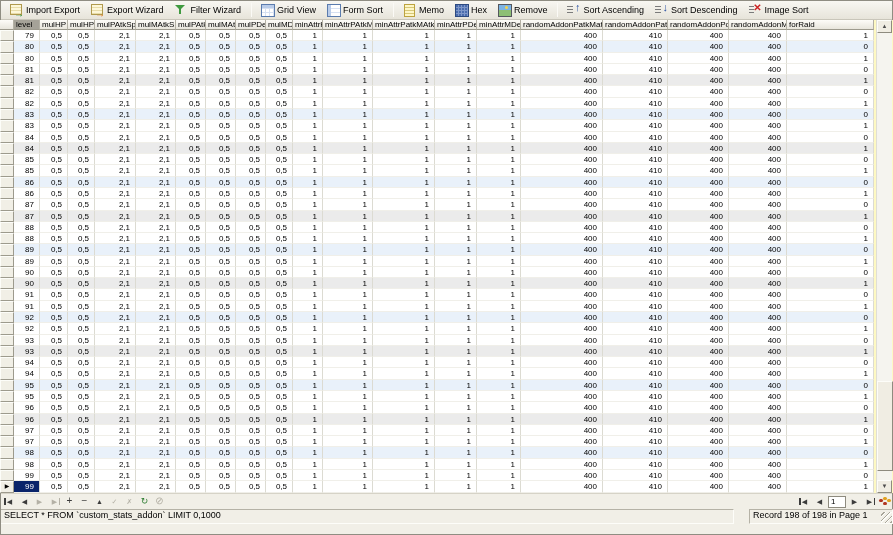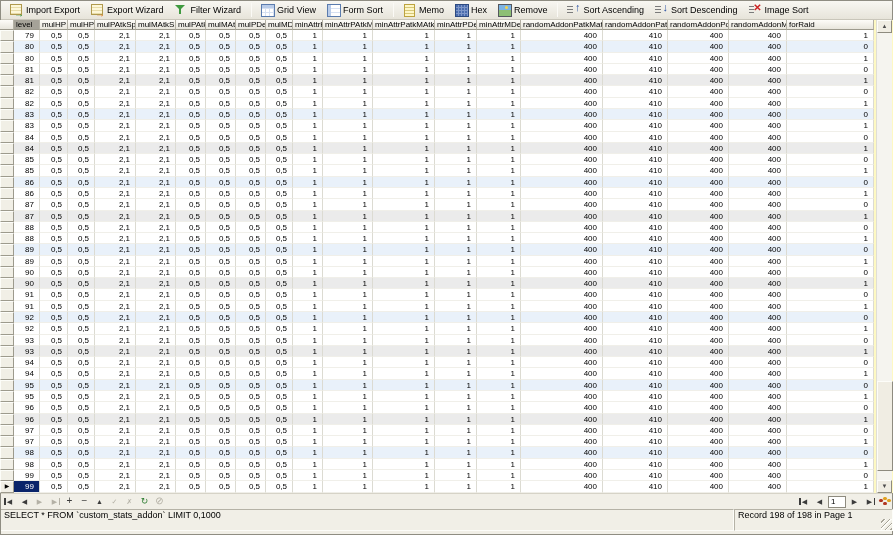--- a/index.html
+++ b/index.html
@@ -82,21 +82,21 @@
   .navg.disabled { color:#b4b1a6; }
   .navg.green { color:#2e7d32; font-size:9px; }
   .navg.bar-left::after { content:""; position:absolute; left:1px; top:3px; width:1.5px; height:7px; background:currentColor; }
   .navg.bar-right::after { content:""; position:absolute; right:1px; top:3px; width:1.5px; height:7px; background:currentColor; }
   .page-input { width:18px; height:12px; border:1px solid #8e8b7f; font-size:8px; font-family:"Liberation Sans",sans-serif; padding:0 2px; background:#fff; }
   .paw-icon { position:relative; width:12px; height:12px; }
   .paw-icon::before { content:""; position:absolute; left:5px; top:6px; width:3.5px; height:3.5px; border-radius:50%; background:#b03522;
     box-shadow:-4px -3px 0 #b03522, 4px -3px 0 #e0a020, 0 -5px 0 #e0a020; }
 
   
-  .statusbar { height:22px; background:#f1efe7; display:flex; }
+  .statusbar { height:15px; background:#f1efe7; display:flex;gap:15px; }
   .status-panel { border:1px solid; border-color:#b5b2a6 #fdfdf9 #fdfdf9 #b5b2a6; font-size:9px; line-height:11px; padding:0 3px; white-space:nowrap; overflow:hidden; color:#000; }
   .status-left { width:734px; }
   .status-right { flex:1; position:relative; }
   .resize-grip { position:absolute; right:0; bottom:0; width:11px; height:11px;
     background:repeating-linear-gradient(135deg, transparent 0 2px, #a8a599 2px 3px, #fdfdf9 3px 4px); }
 </style>
 </head>
 <body>
 
 <div class="app">

